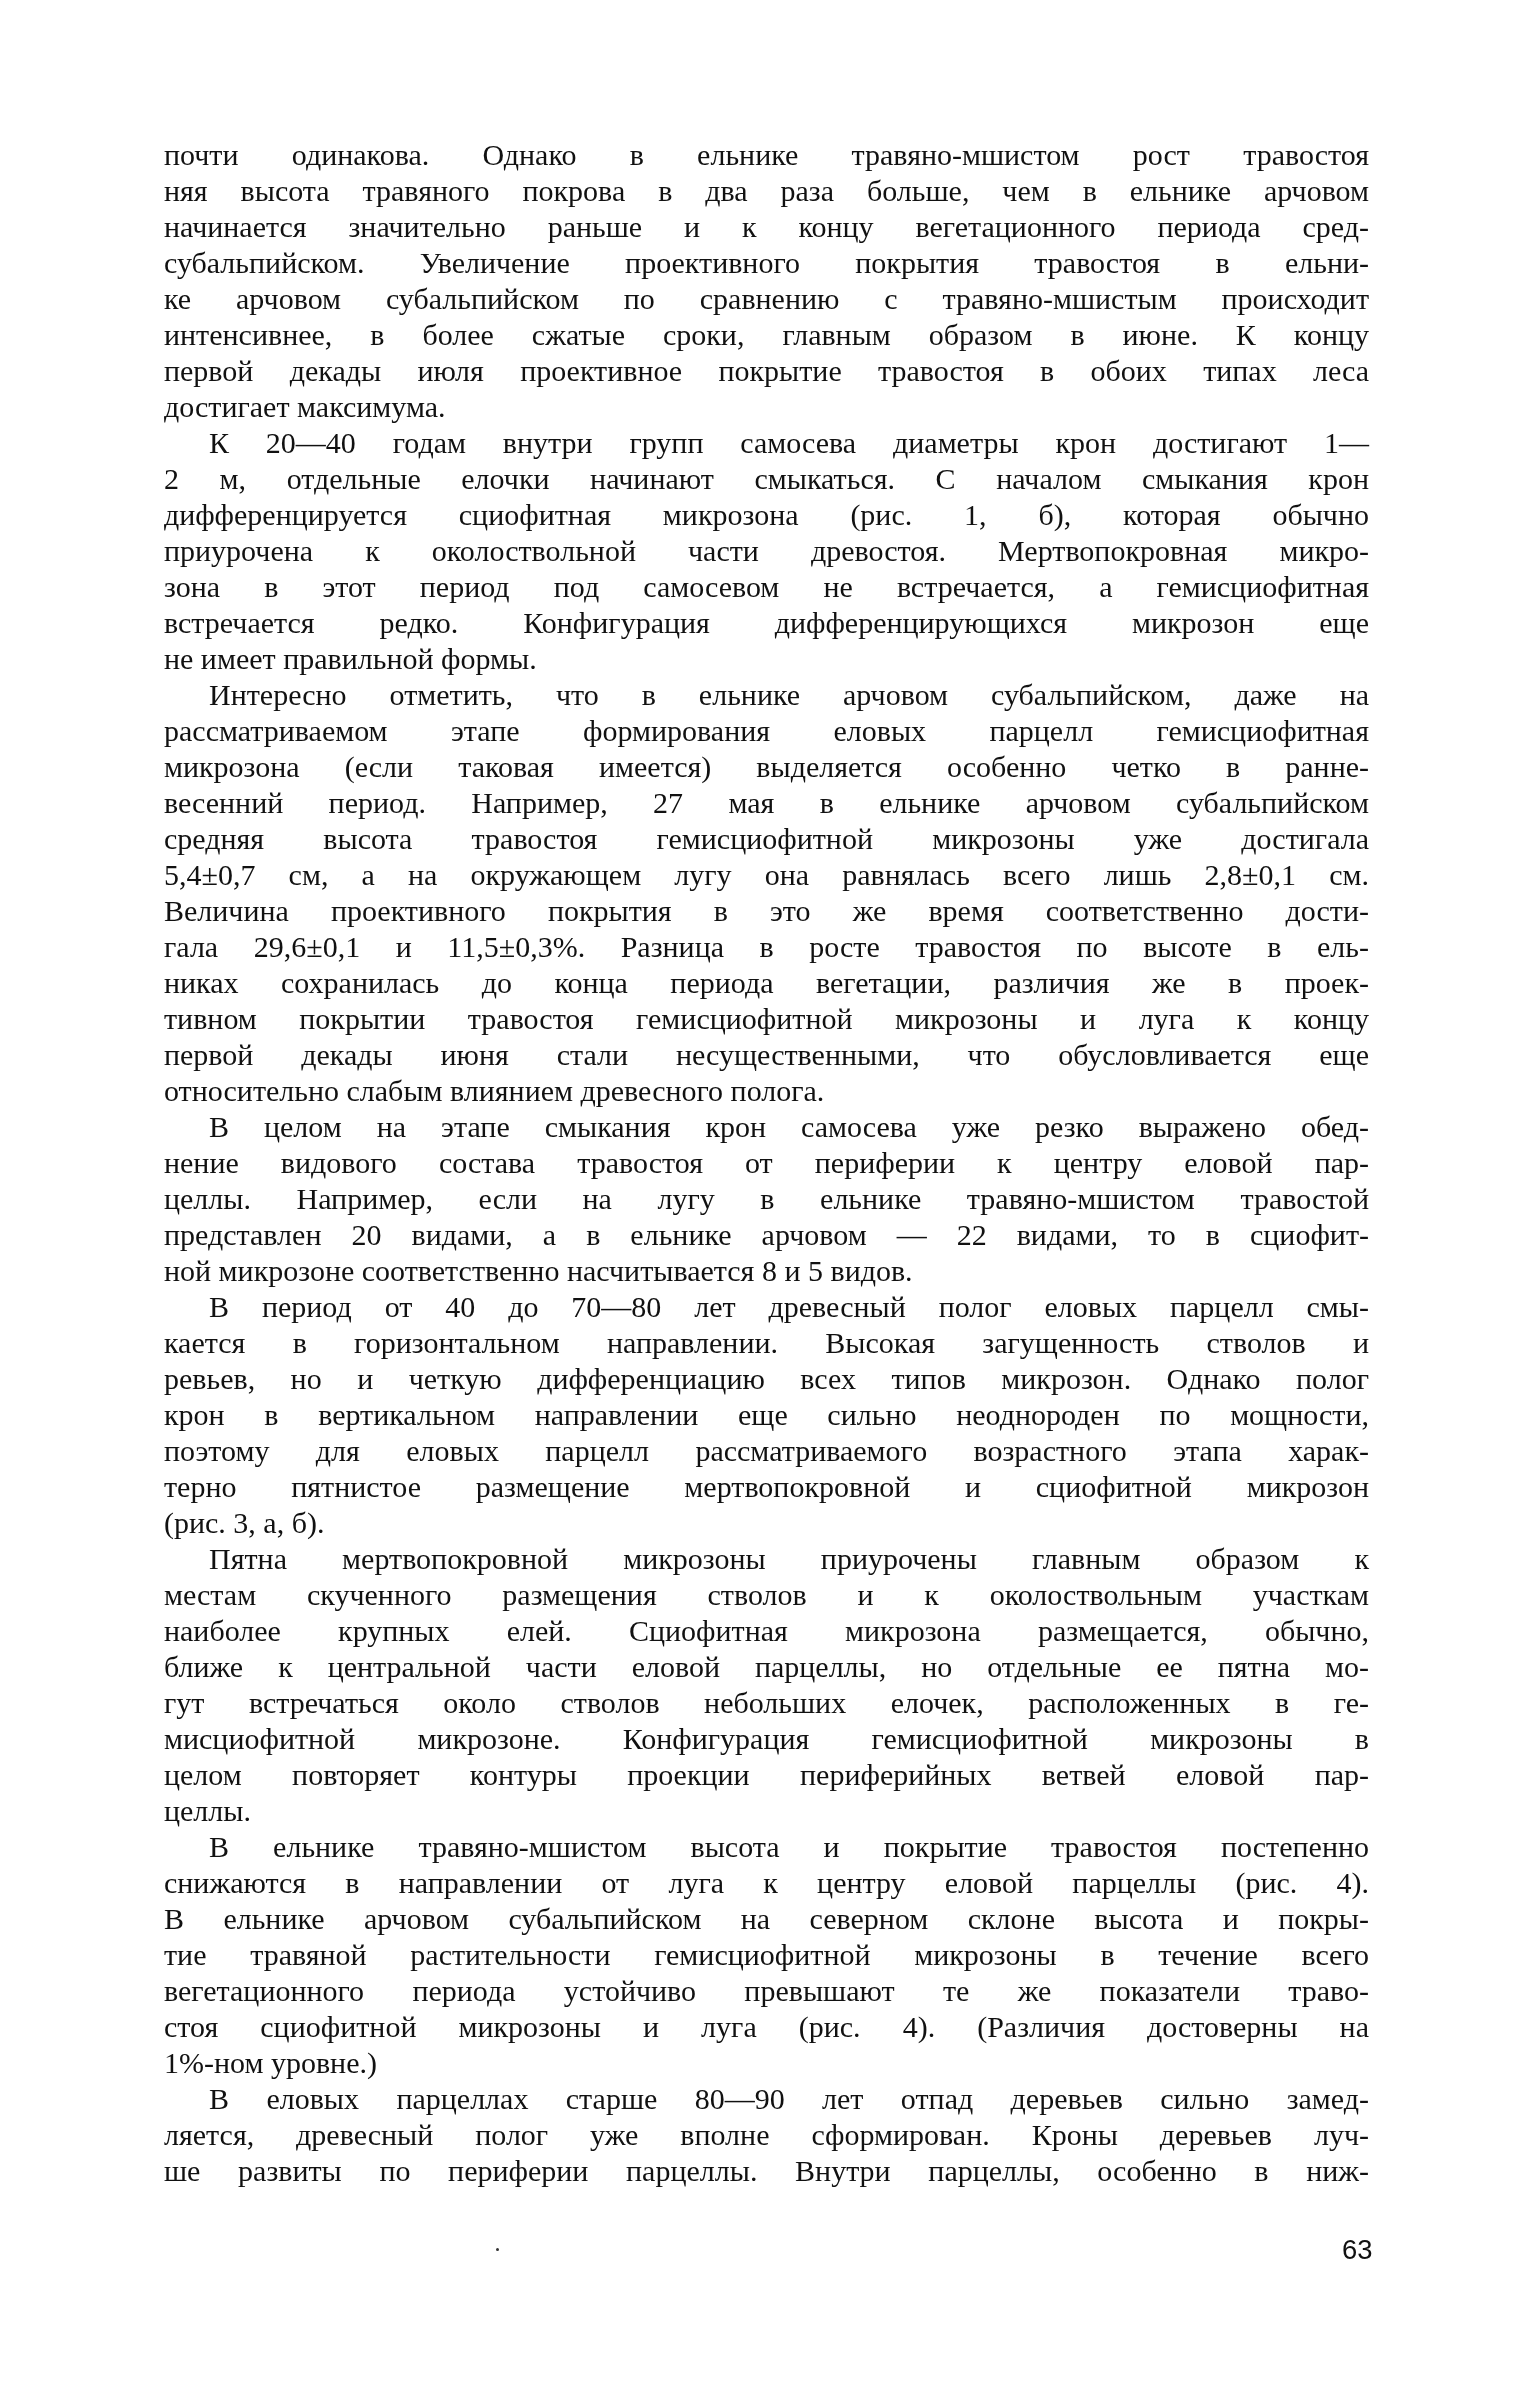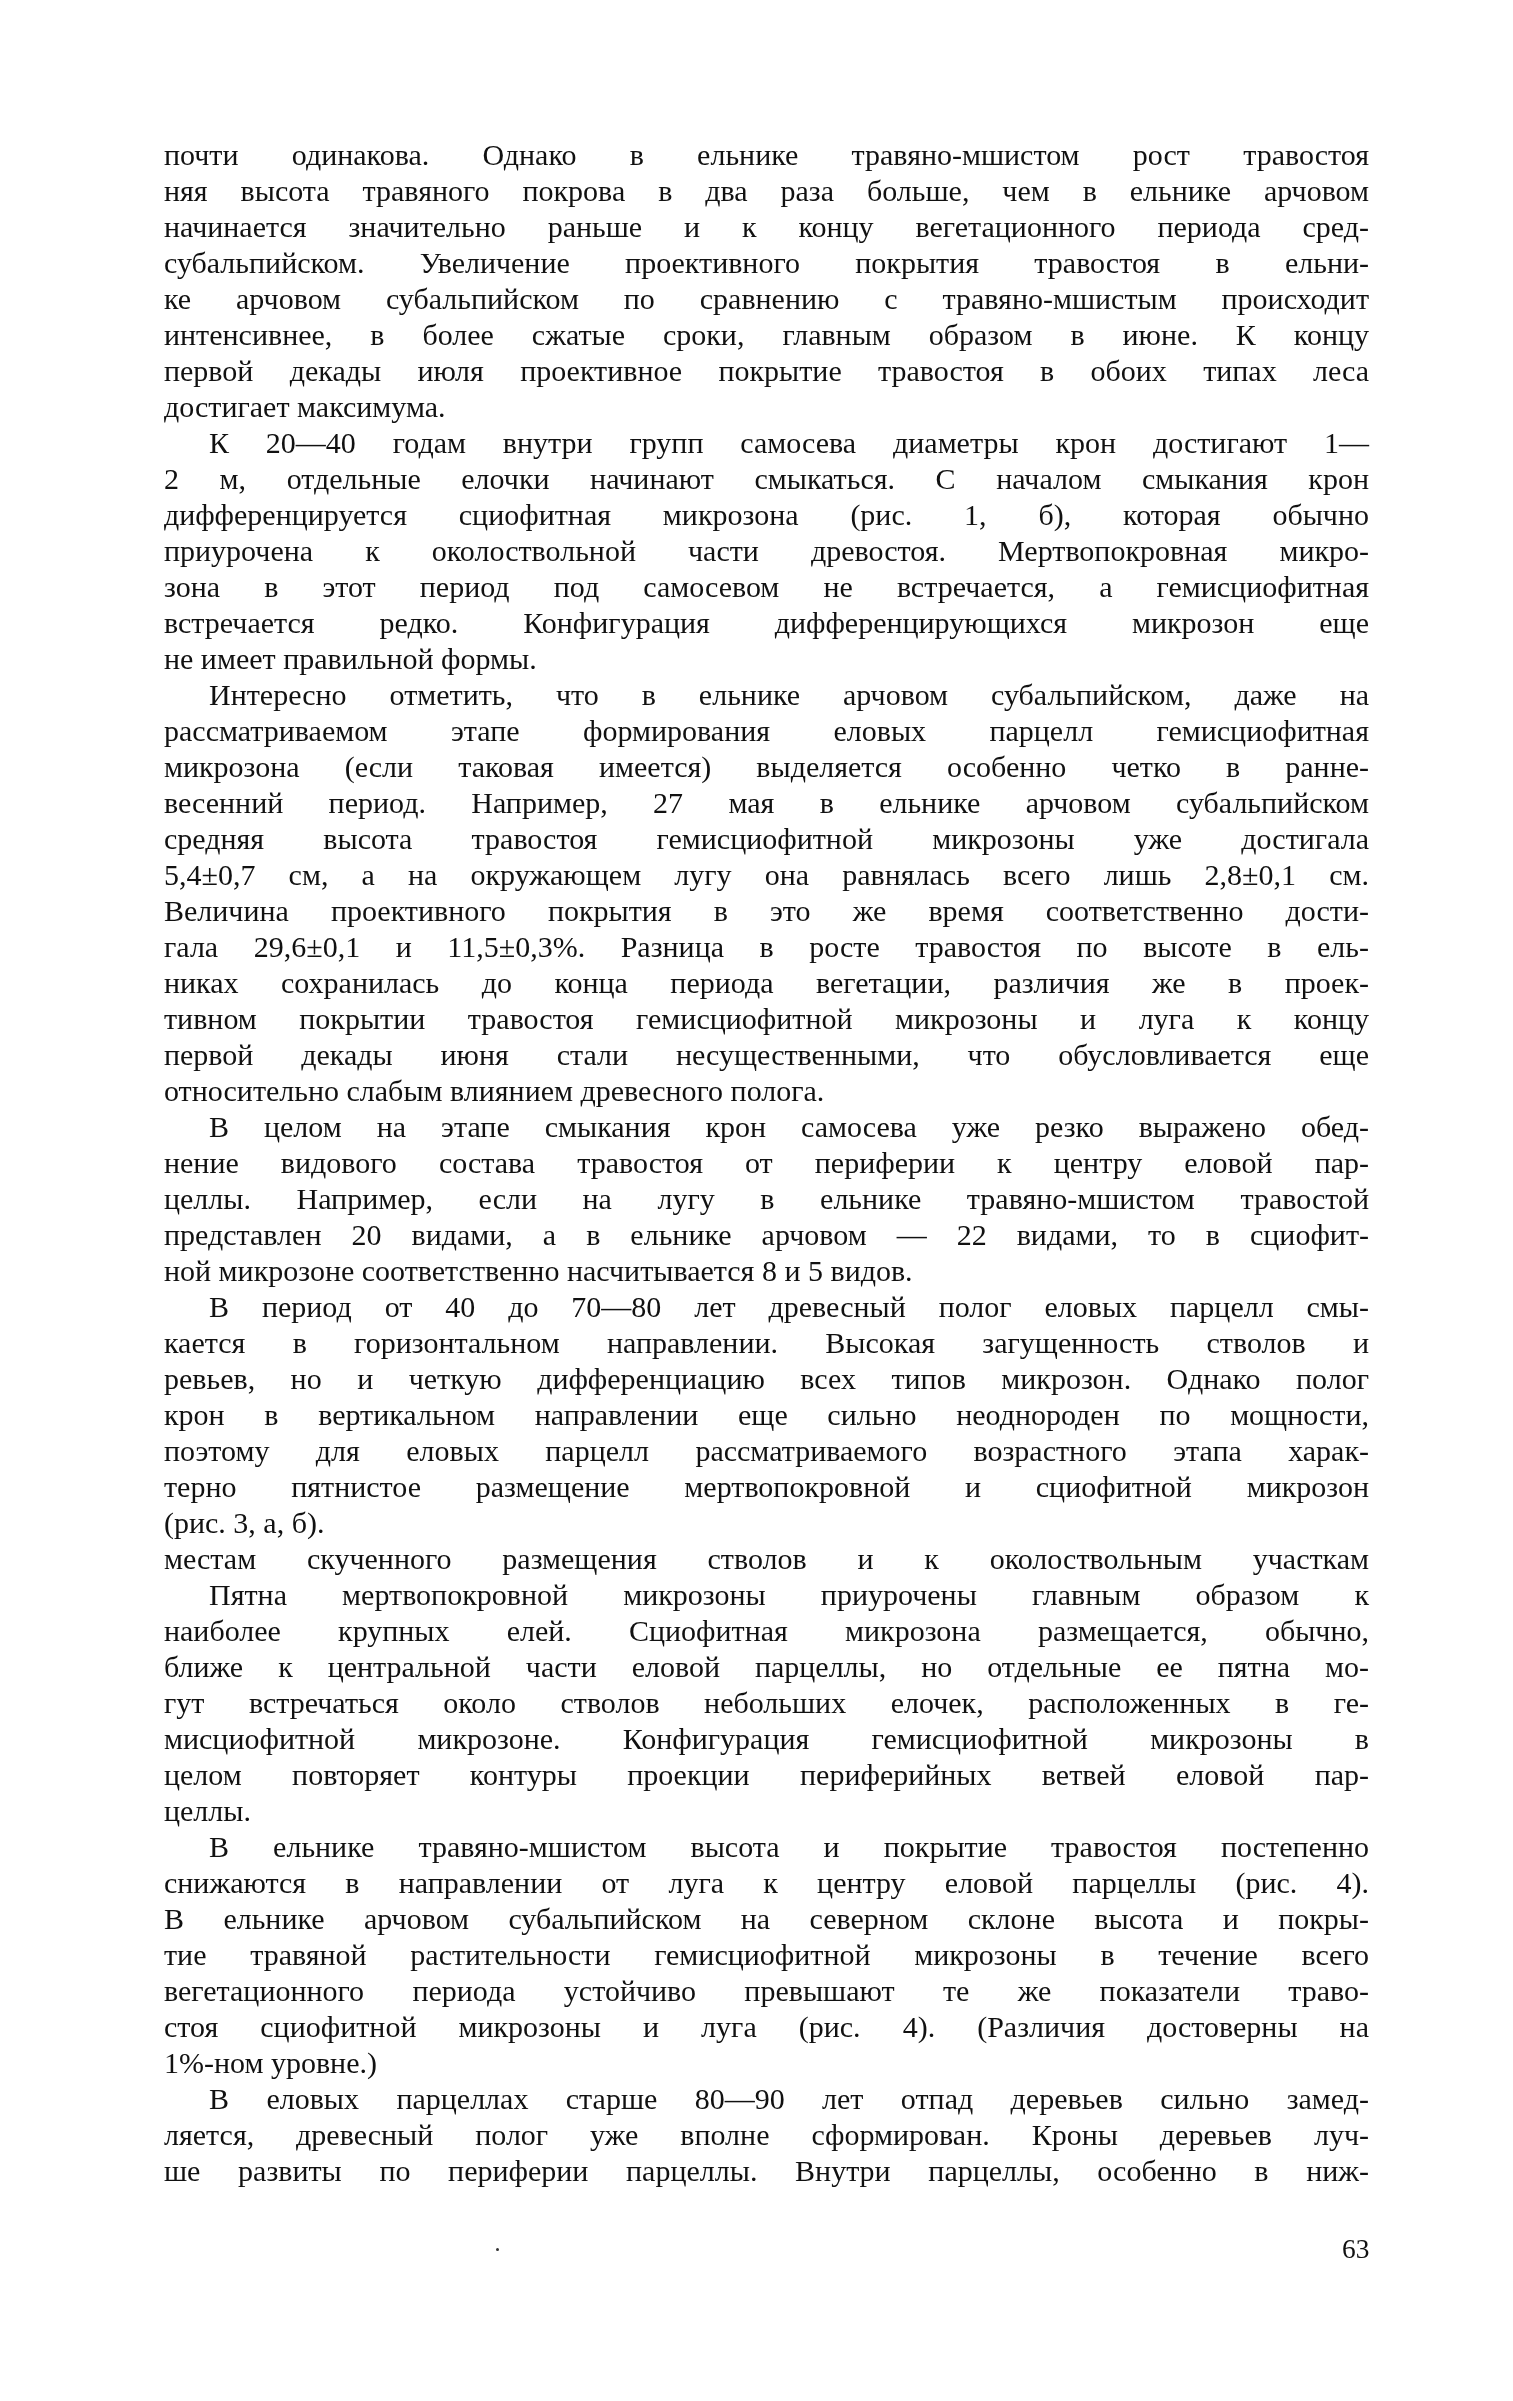--- a/index.html
+++ b/index.html
@@ -10,21 +10,21 @@
     font-size: 30px; line-height: 36px; color: #111111;
   }
   .line {
     display: block; white-space: nowrap; height: 36px;
     text-align: justify; text-align-last: justify;
   }
   .line.last { text-align-last: left; }
   .line.indent { padding-left: 45px; }
   .pagenum {
     position: absolute; left: 1342px; top: 2234px;
-    font-family: Liberation Serif, serif;
+    font-family: Liberation Sans, sans-serif;
     font-size: 27.4px; color: #111111;
   }
   .dot { position: absolute; left: 496px; top: 2248px; width: 3.2px; height: 3.2px; background: #333; border-radius: 50%; }
 </style>
 </head>
 <body>
 
 <div class="page" id="page">
     <div>
       <span class="line">почти одинакова. Однако в ельнике травяно-мшистом рост травостоя</span>
@@ -69,22 +69,22 @@
     <div>
       <span class="line indent">В период от 40 до 70—80 лет древесный полог еловых парцелл смы-</span>
       <span class="line">кается в горизонтальном направлении. Высокая загущенность стволов и</span>
       <span class="line">ревьев, но и четкую дифференциацию всех типов микрозон. Однако полог</span>
       <span class="line">крон в вертикальном направлении еще сильно неоднороден по мощности,</span>
       <span class="line">поэтому для еловых парцелл рассматриваемого возрастного этапа харак-</span>
       <span class="line">терно пятнистое размещение мертвопокровной и сциофитной микрозон</span>
       <span class="line last">(рис. 3, а, б).</span>
     </div>
     <div>
+      <span class="line indent">Пятна мертвопокровной микрозоны приурочены главным образом к</span>
       <span class="line">местам скученного размещения стволов и к околоствольным участкам</span>
-      <span class="line indent">Пятна мертвопокровной микрозоны приурочены главным образом к</span>
       <span class="line">наиболее крупных елей. Сциофитная микрозона размещается, обычно,</span>
       <span class="line">ближе к центральной части еловой парцеллы, но отдельные ее пятна мо-</span>
       <span class="line">гут встречаться около стволов небольших елочек, расположенных в ге-</span>
       <span class="line">мисциофитной микрозоне. Конфигурация гемисциофитной микрозоны в</span>
       <span class="line">целом повторяет контуры проекции периферийных ветвей еловой пар-</span>
       <span class="line last">целлы.</span>
     </div>
     <div>
       <span class="line indent">В ельнике травяно-мшистом высота и покрытие травостоя постепенно</span>
       <span class="line">снижаются в направлении от луга к центру еловой парцеллы (рис. 4).</span>

